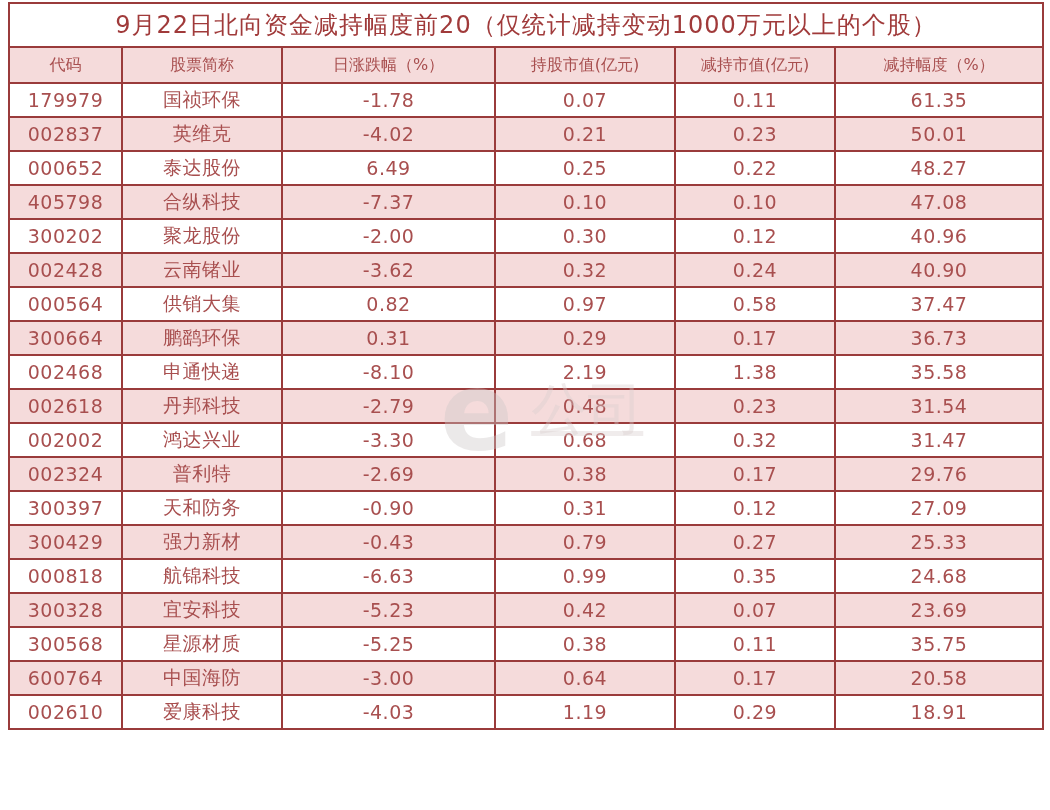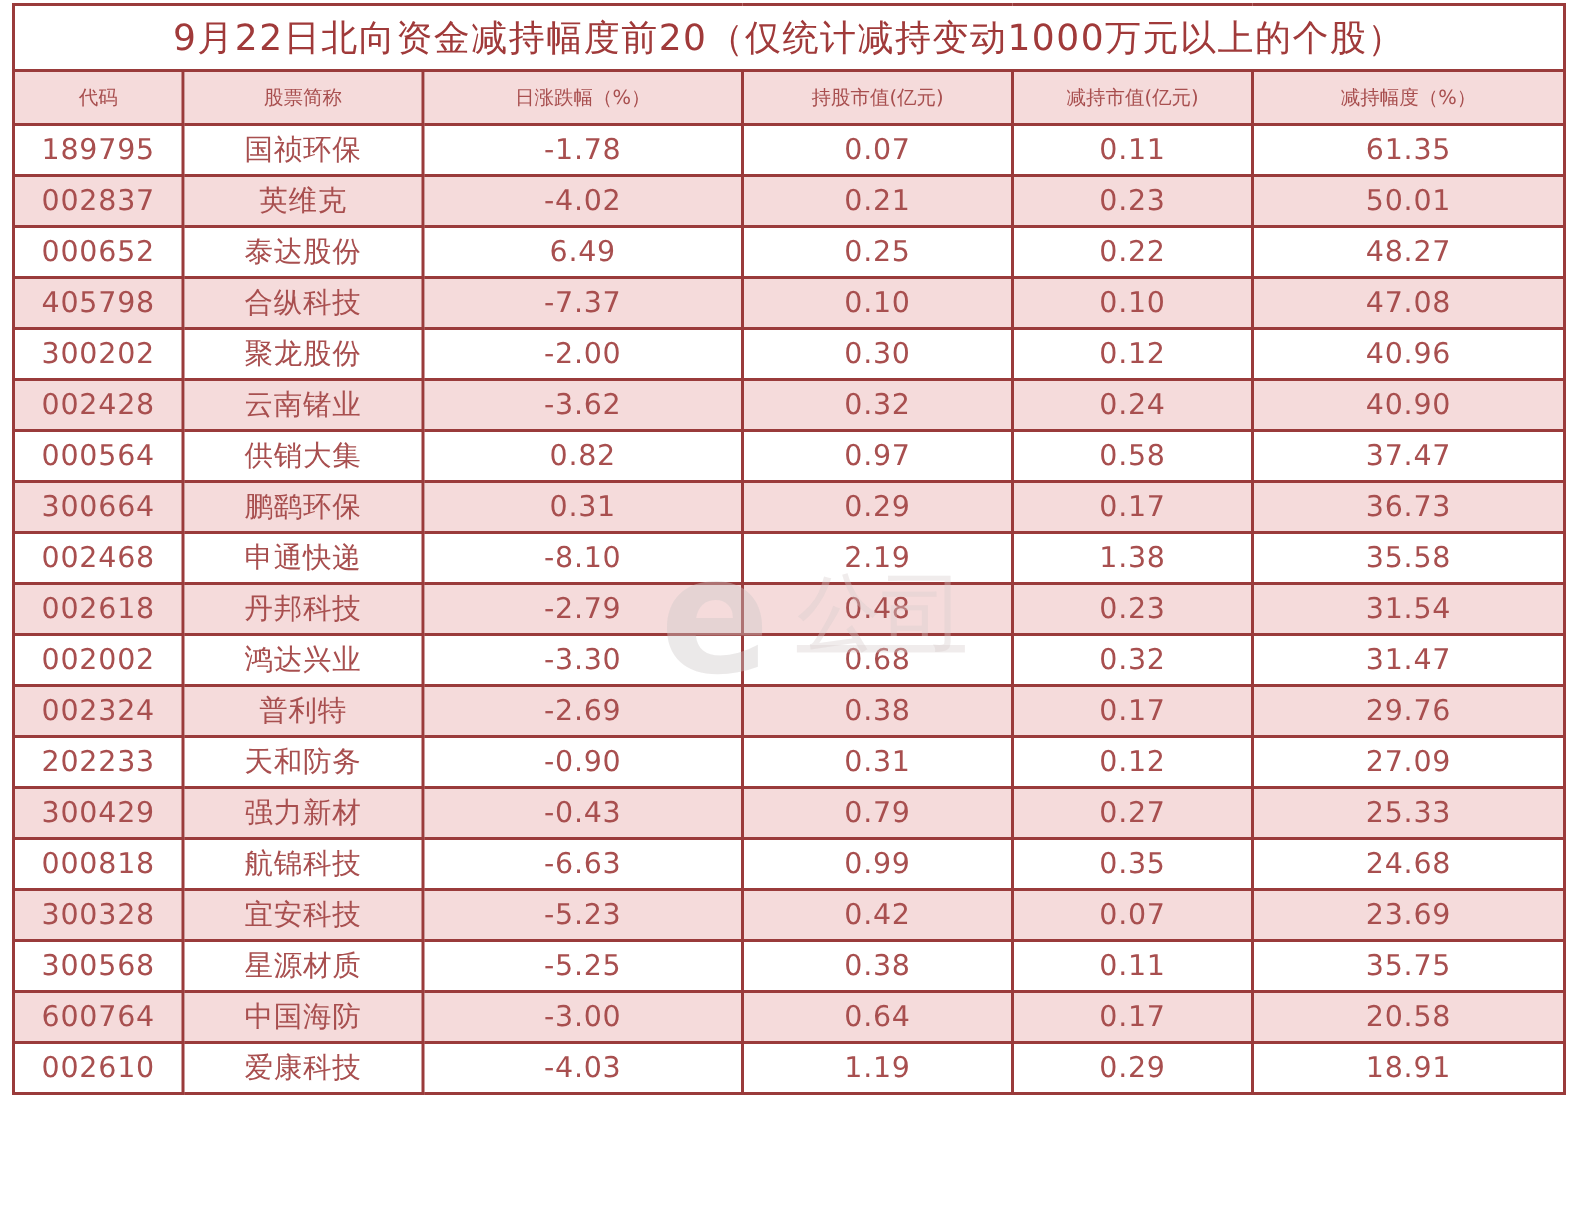--- a/index.html
+++ b/index.html
@@ -40,21 +40,21 @@
   td.title-cell {
     height: 42px;
     font-size: 24px;
     letter-spacing: 1px;
     color: #a03a3a;
     background: #ffffff;
     font-weight: normal;
   }
   thead th {
     height: 34px;
-    font-size: 13px;
+    font-size: 16px;
     font-weight: normal;
     color: #a84f4f;
     background: #f5dbdb;
   }
   tbody td {
     height: 32px;
     font-size: 19px;
     color: #a84f4f;
     letter-spacing: 0.5px;
     background: #ffffff;
@@ -109,21 +109,21 @@
         <th>代码</th>
         <th>股票简称</th>
         <th>日涨跌幅（%）</th>
         <th>持股市值(亿元)</th>
         <th>减持市值(亿元)</th>
         <th>减持幅度（%）</th>
       </tr>
     </thead>
     <tbody>
         <tr>
-          <td>189795</td>
+          <td>179979</td>
           <td>国祯环保</td>
           <td>-1.78</td>
           <td>0.07</td>
           <td>0.11</td>
           <td>61.35</td>
         </tr>
         <tr>
           <td>002837</td>
           <td>英维克</td>
           <td>-4.02</td>
@@ -205,21 +205,21 @@
         </tr>
         <tr>
           <td>002324</td>
           <td>普利特</td>
           <td>-2.69</td>
           <td>0.38</td>
           <td>0.17</td>
           <td>29.76</td>
         </tr>
         <tr>
-          <td>202233</td>
+          <td>300397</td>
           <td>天和防务</td>
           <td>-0.90</td>
           <td>0.31</td>
           <td>0.12</td>
           <td>27.09</td>
         </tr>
         <tr>
           <td>300429</td>
           <td>强力新材</td>
           <td>-0.43</td>

